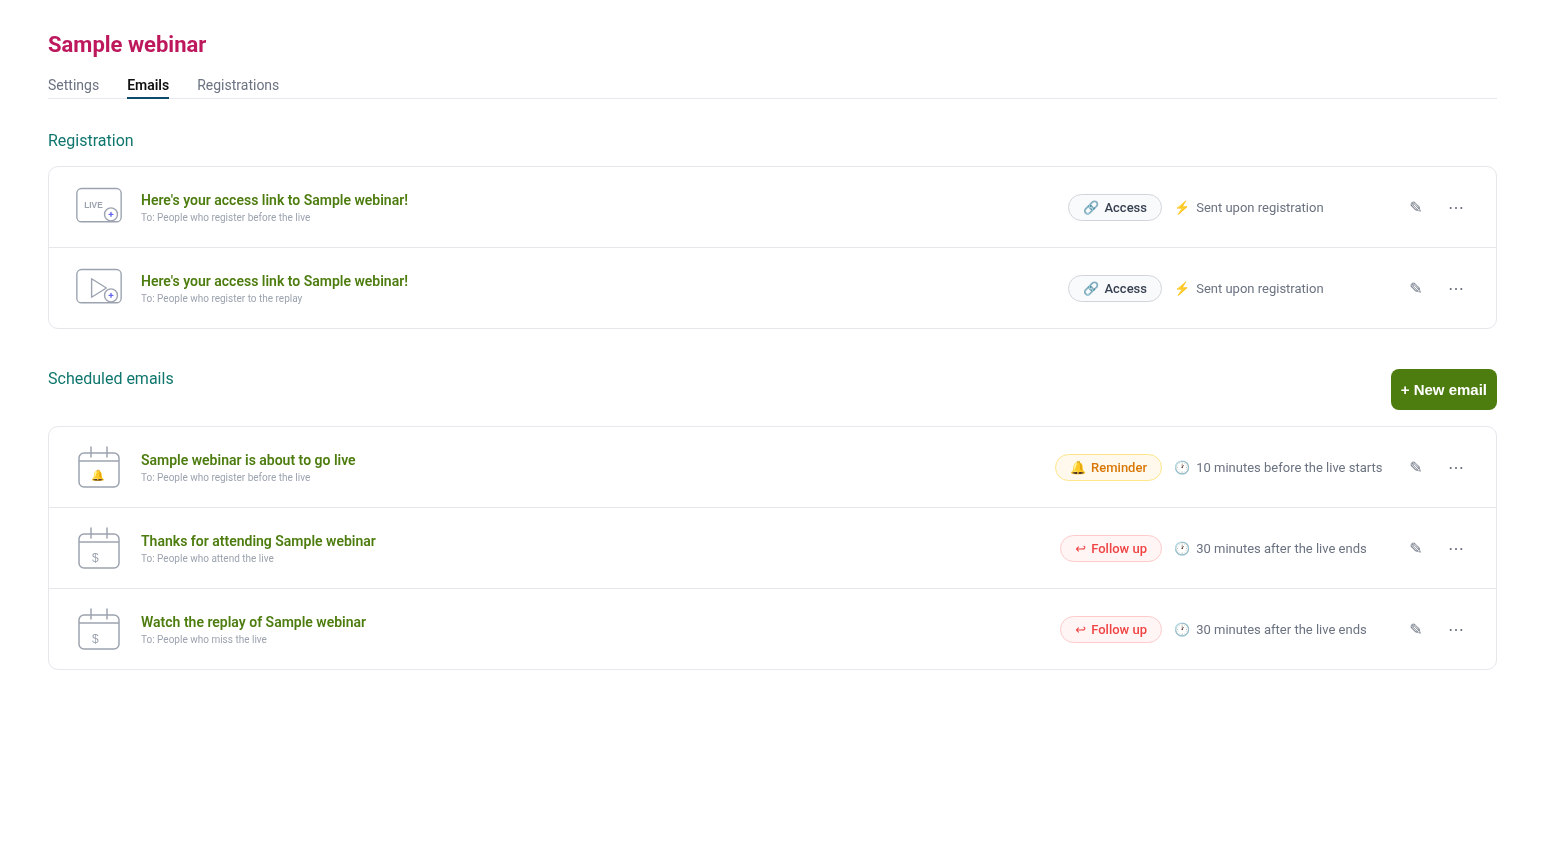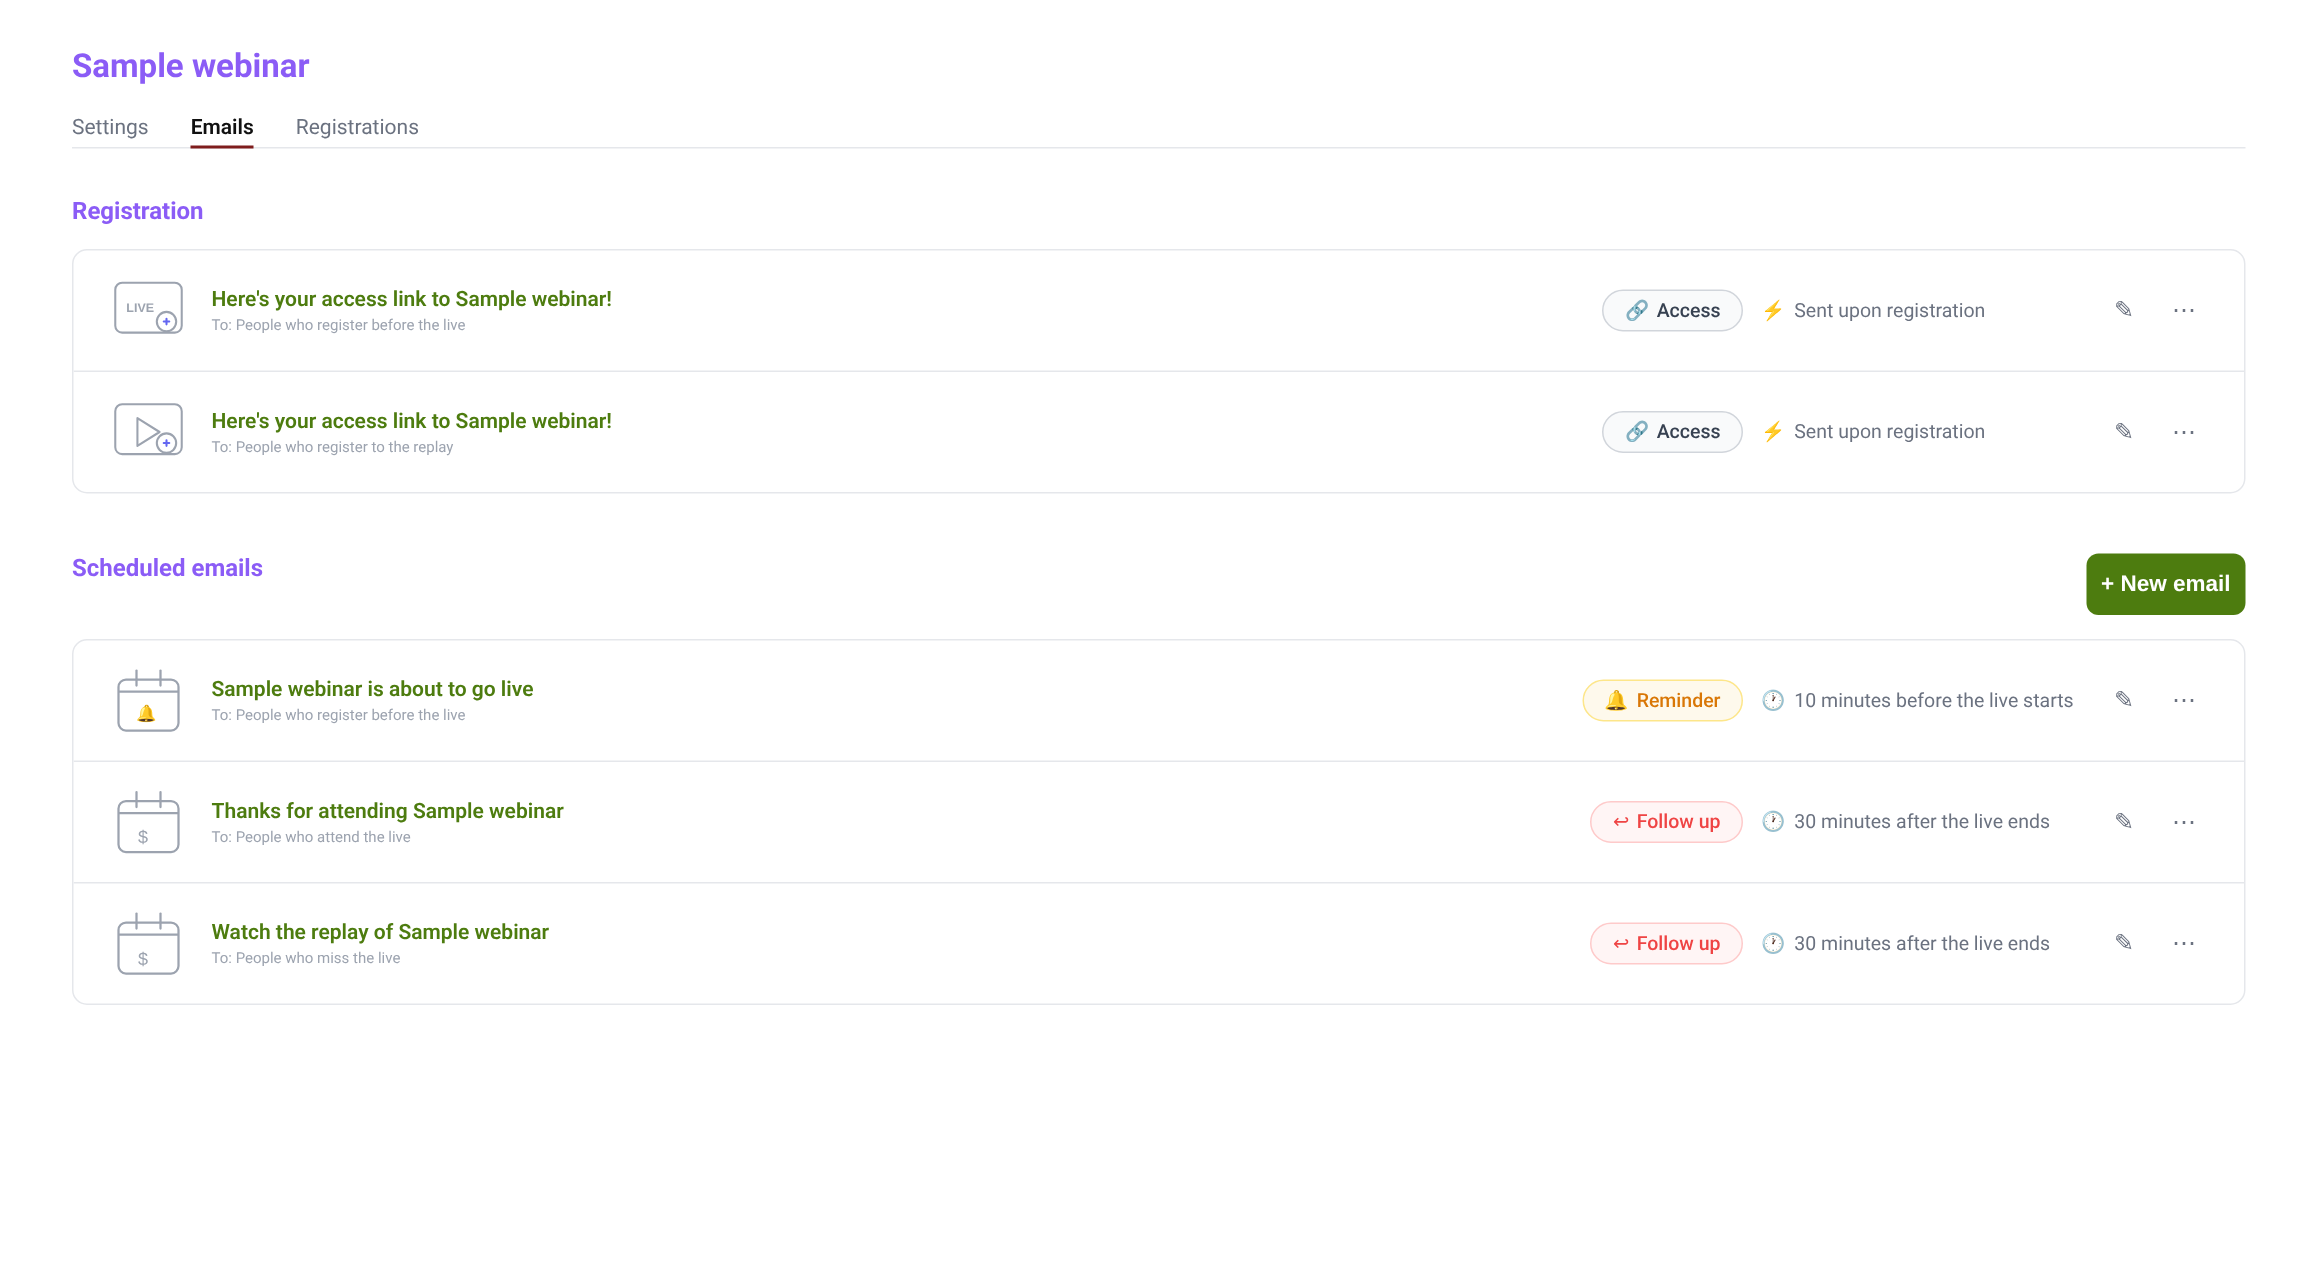--- a/index.html
+++ b/index.html
@@ -10,45 +10,45 @@
       font-size: 14px;
     }
     .page-container {
       max-width: 1545px;
       padding: 32px 48px;
     }
     .page-title {
       font-size: 22px;
       font-weight: 700;
       margin-bottom: 20px;
-      color: #8b5cf6;
+      color: #be185d;
     }
     .tabs {
       display: flex;
       gap: 28px;
       margin-bottom: 32px;
       border-bottom: 1px solid #e5e7eb;
     }
     .tab {
       padding-bottom: 4px;
       font-size: 14px;
       color: #6b7280;
       cursor: pointer;
       border-bottom: 2px solid transparent;
       margin-bottom: -1px;
     }
     .tab.active {
       color: #111;
       font-weight: 600;
-      border-bottom: 2px solid #7f1d1d;
+      border-bottom: 2px solid #0c4a6e;
     }
     .section-title {
       font-size: 16px;
-      font-weight: 700;
-      color: #8b5cf6;
+      font-weight: 400;
+      color: #0f766e;
       margin-bottom: 16px;
     }
     .section-header {
       display: flex;
       justify-content: space-between;
       align-items: flex-start;
       margin-bottom: 16px;
     }
     .email-list {
       border: 1px solid #e5e7eb;

